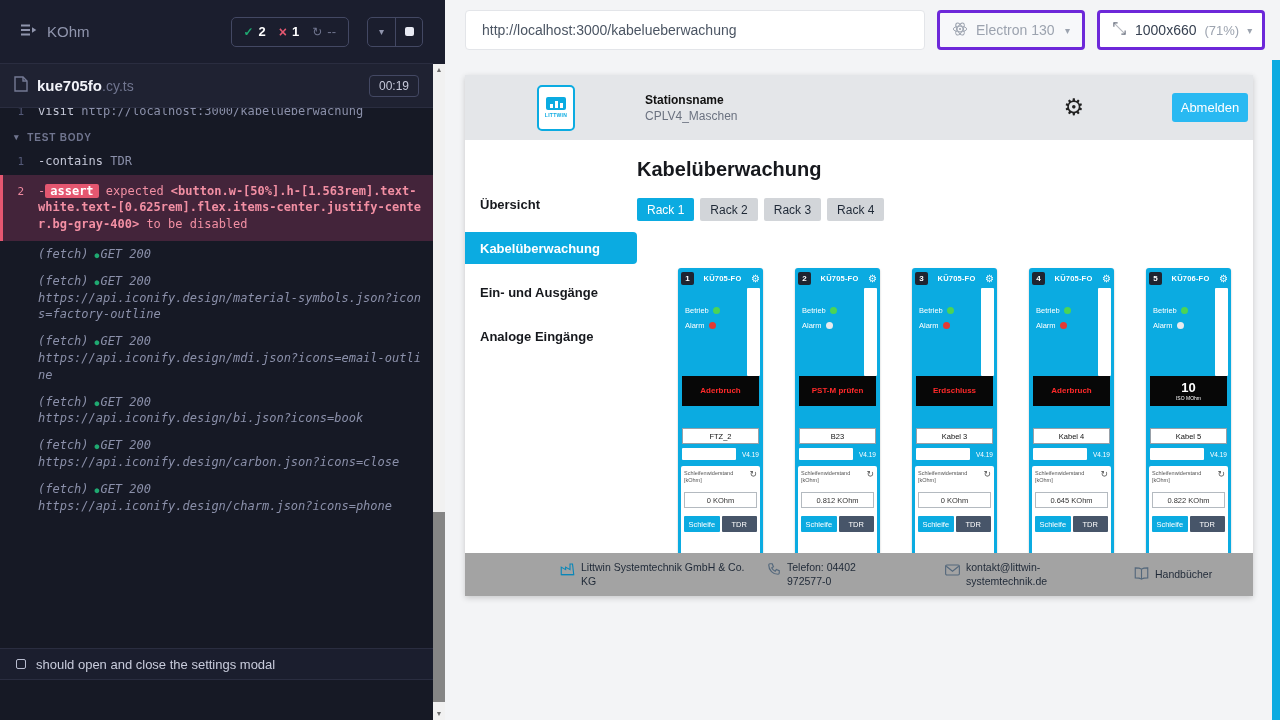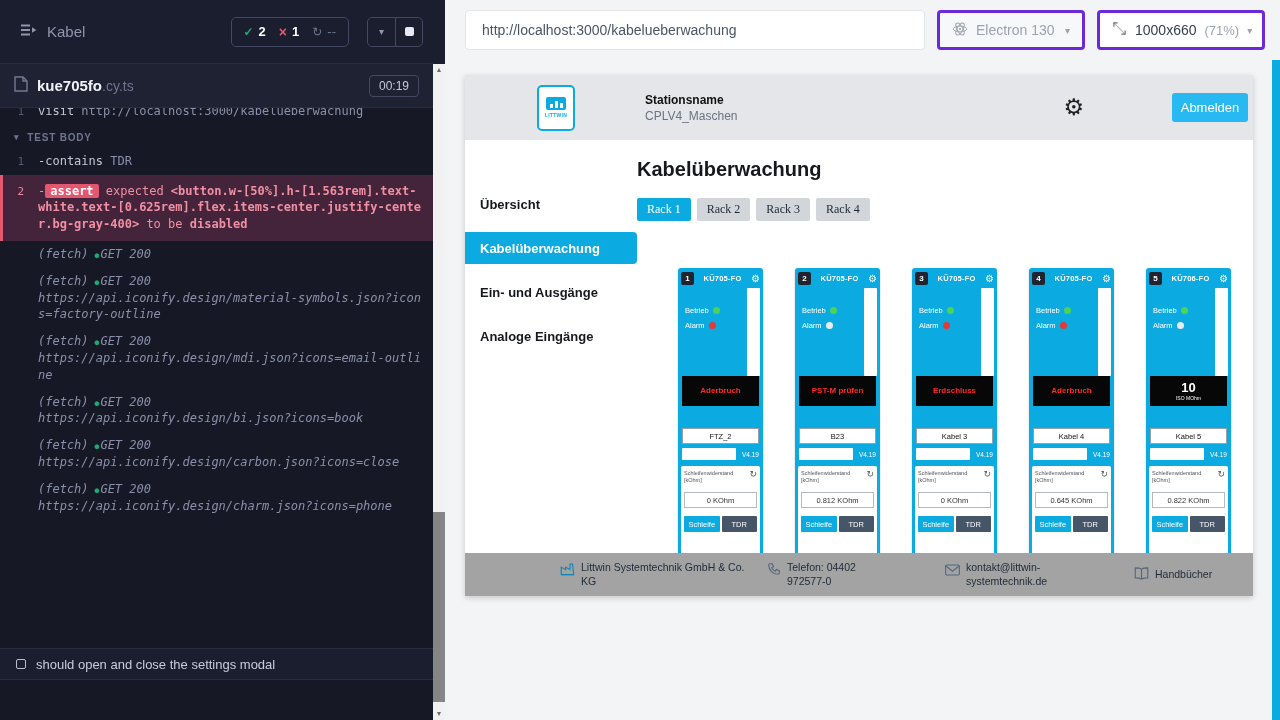--- a/index.html
+++ b/index.html
@@ -33,21 +33,21 @@
   .cmd-body { flex:1; min-width:0; word-break:break-word; }
   .cmd-method { color:#c3c6d6; }
   .cmd-msg { color:#8b90aa; }
   .section-row { display:flex; align-items:center; gap:8px; padding:9px 14px 7px; font-family:"Liberation Sans",sans-serif; font-size:10px; font-weight:700; letter-spacing:.8px; color:#70758f; }
   .section-chevron { font-size:9px; }
   .assert-row { background:#43243a; border-left:3px solid #e45770; padding:8px 12px 8px 0; margin-top:2px; }
   .assert-row .cmd-num { width:35px; color:#ef8aa0; }
   .assert-body { color:#f28fa3; }
   .badge-assert { background:#e45770; color:#fff; border-radius:2px; padding:0 5px; font-weight:700;text-align:center; }
   .assert-target { font-weight:700; word-break:break-all; }
-  .assert-state { font-weight:700;text-align:right; }
+  .assert-state { font-weight:400;text-align:right; }
   .fetch-row { padding:5px 12px 5px 0; }
   .fetch-body { color:#8b90aa; font-style:italic; }
   .fetch-dot { color:#1fa971; font-style:normal; font-size:8px; margin:0 1px 0 6px; }
   .fetch-url { display:block; word-break:break-all; }
   .next-test { border-top:1px solid #2a2d40; border-bottom:1px solid #2a2d40; background:#1b1e2e; height:32px; display:flex; align-items:center; gap:10px; padding:0 16px; flex-shrink:0; }
   .next-test-icon { width:10px; height:10px; border:1.5px solid #b9bdd0; border-radius:2px; flex-shrink:0; }
   .next-test-label { font-size:13px; color:#c9ccdc; }
 
   
   .mid-scrollbar { width:12px; height:720px; background:#1b1e2e; position:relative; flex-shrink:0; }
@@ -84,21 +84,21 @@
   .station-value { font-size:12px; color:#6b7280; margin-top:2px; }
   .header-gear { margin-left:auto; margin-right:88px; font-size:23px; color:#222; line-height:1; cursor:default; }
   .logout-btn { margin-right:5px; width:76px; height:29px; background:#29b9f2; color:#fff; border:none; border-radius:3px; font-size:13px; font-family:inherit; }
 
   .app-body { display:flex; height:456px; }
   .sidebar { width:172px; padding-top:48px; flex-shrink:0; }
   .nav-item { height:32px; display:flex; align-items:center; padding-left:15px; font-size:13px; font-weight:700; color:#16181d; margin-bottom:12px; }
   .nav-item.active { background:#0babe1; color:#fff; border-radius:0 4px 4px 0; }
   .main { flex:1; padding-top:18px; min-width:0; }
   .main-title { font-size:20px; font-weight:600; color:#16181d; }
-  .tabs { display:flex; gap:6px; margin-top:17px;font-family:Liberation Serif, serif; }
+  .tabs { display:flex; gap:6px; margin-top:17px; }
   .tab { height:23px; padding:0 10px; display:flex; align-items:center; font-size:12px; color:#1f2937; background:#d2d5d9; border-radius:2px; }
   .tab.active { background:#0babe1; color:#fff; }
   .cards { display:flex; gap:32px; margin:47px 0 0 41px; }
 
   .card { width:85px; height:312px; background:#0babe1; border-radius:3px; padding:3px; display:flex; flex-direction:column; flex-shrink:0; box-shadow:0 1px 2px rgba(0,0,0,.25); }
   .card-head { display:flex; align-items:center; height:15px; gap:3px; }
   .card-num { width:13px; height:13px; background:#1f2430; color:#fff; font-size:8px; font-weight:700; display:flex; align-items:center; justify-content:center; border-radius:2px; }
   .card-model { flex:1; font-size:7.5px; font-weight:700; color:#fff; text-align:center; letter-spacing:.2px; }
   .card-gear { font-size:10px; color:#fff; line-height:1; }
   .card-body { display:flex; height:88px; margin-top:2px; }
@@ -140,21 +140,21 @@
 <div class="reporter">
   <div class="rep-header">
     <span>
       <svg width="17" height="14" viewBox="0 0 17 14">
           <g stroke="#9095ad" stroke-width="1.8" fill="none">
             <path d="M1 2.5h9M1 7h9M1 11.5h9"></path>
           </g>
           <path d="M12 4.2l4.3 2.8-4.3 2.8z" fill="#9095ad"></path>
         </svg>
     </span>
-    <span class="specs-label">Kabel</span>
+    <span class="specs-label">KOhm</span>
     <div class="stats-box">
       <span class="stat">
         <span class="stat-icon pass">✓</span>
         <span class="stat-val">2</span>
       </span>
       <span class="stat">
         <span class="stat-icon fail">×</span>
         <span class="stat-val">1</span>
       </span>
       <span class="stat">

